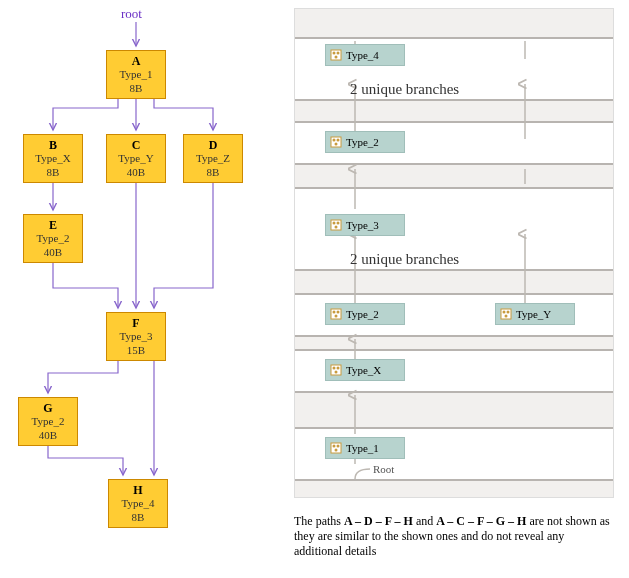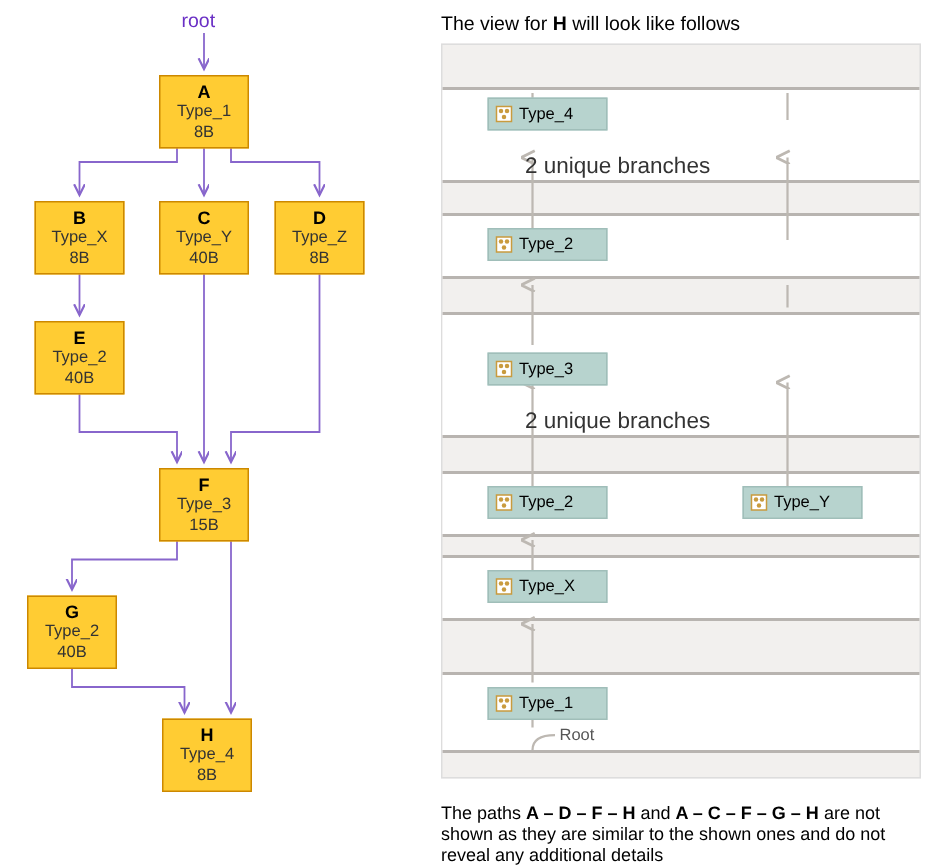--- a/index.html
+++ b/index.html
@@ -4,21 +4,21 @@
 <style>
   * { box-sizing: border-box; }
   body {
     margin: 0;
     padding: 8px;
     font-family: "Segoe UI", Arial, sans-serif;
     font-size: 12px;
     background: #fff;
     width: 629px;
   }
-  .container { display: flex; gap: 16px; }
+  .container { display: flex; gap: 16px; font-family: Liberation Serif, serif; }
   .left { position: relative; width: 270px; height: 560px; }
   .right { width: 320px; display: flex; flex-direction: column; }
   .root-label {
     position: absolute;
     color: #6a2fc5;
     font-size: 13px;
     text-align: center;
   }
   .node {
     position: absolute;
@@ -150,23 +150,20 @@
       <div class="size">40B</div>
     </div>
     <div class="node" style="left:100px; top:471px; width:60px;">
       <div class="name">H</div>
       <div class="type">Type_4</div>
       <div class="size">8B</div>
     </div>
   </div>
 
   <div class="right">
-    <div class="caption">
-      <span>The view for </span><b>H</b><span> will look like follows</span>
-    </div>
 
     <div class="view-panel">
 
       <div class="band" style="top:28px; height:64px;"></div>
       <div class="band" style="top:112px; height:44px;"></div>
       <div class="band" style="top:178px; height:84px;"></div>
       <div class="band" style="top:284px; height:44px;"></div>
       <div class="band" style="top:340px; height:44px;"></div>
       <div class="band" style="top:418px; height:54px;"></div>
 

